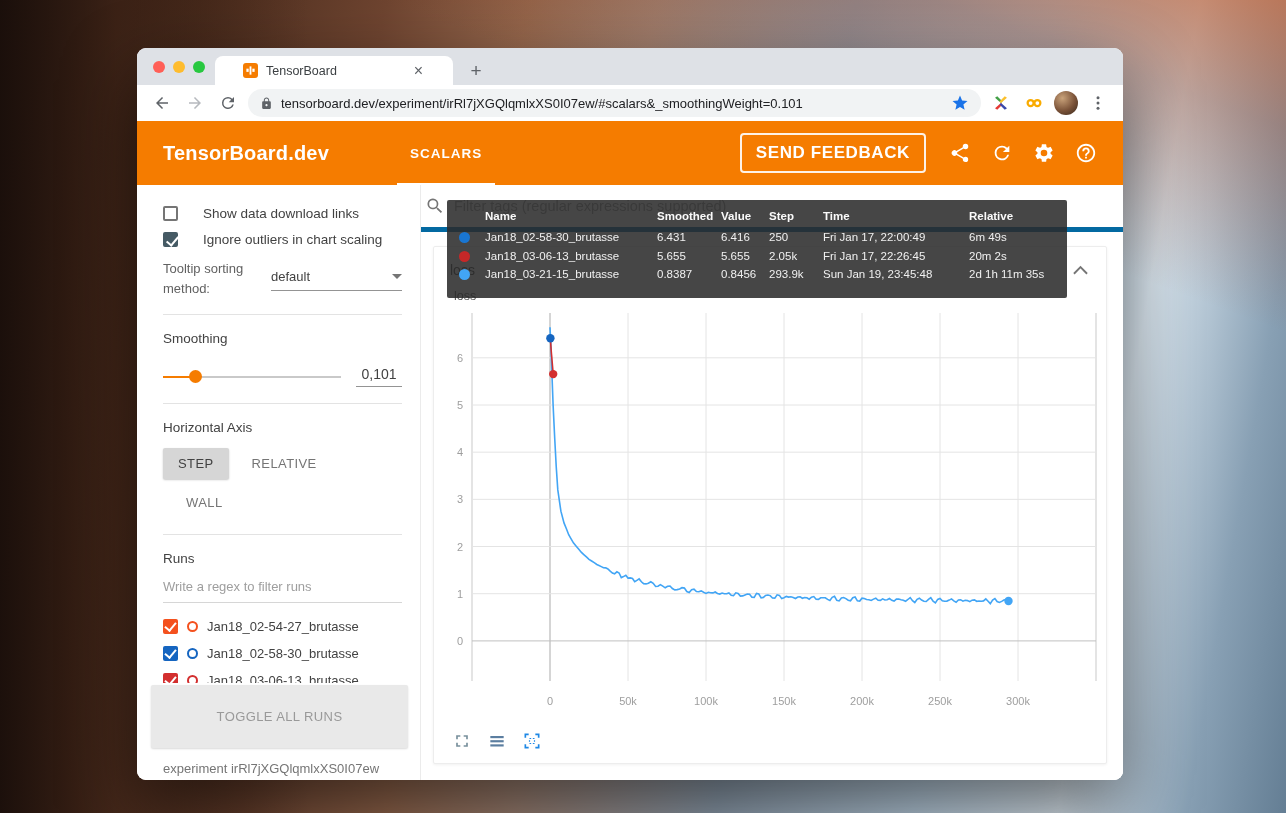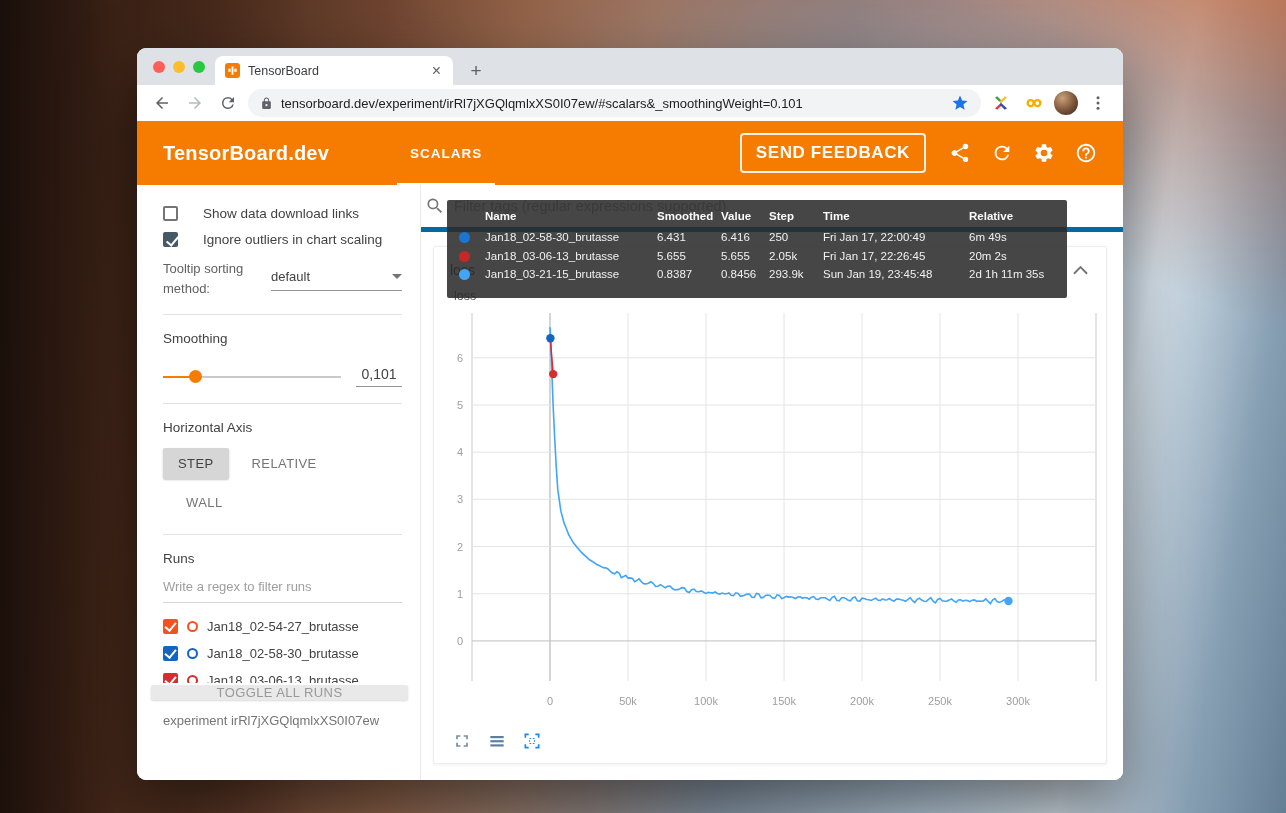--- a/index.html
+++ b/index.html
@@ -14,21 +14,21 @@
   }
 
   .window{position:absolute;left:137px;top:48px;width:986px;height:732px;border-radius:9px;overflow:hidden;
     box-shadow:0 30px 70px rgba(0,0,0,.55);display:flex;flex-direction:column;background:#fff;}
 
   
   .tabstrip{height:37px;background:#dee1e6;display:flex;align-items:flex-end;position:relative;flex:none;}
   .traffic{position:absolute;left:16px;top:13px;display:flex;gap:8px;}
   .tl{width:12px;height:12px;border-radius:50%;display:inline-block;}
   .tl.red{background:#ff5f57;}.tl.yellow{background:#febc2e;}.tl.green{background:#28c840;}
-  .tab{margin-left:78px;width:238px;height:29px;background:#fff;border-radius:8px 8px 0 0;display:flex;align-items:center;padding:0 10px;gap:8px;}
+  .tab{margin-left:78px;width:238px;height:29px;background:#fff;border-radius:8px 8px 0 0;display:flex;align-items:center;padding:0 28px;gap:8px;}
   .favicon{width:15px;height:15px;border-radius:3px;background:#f57c00;flex:none;display:flex;align-items:center;justify-content:center;}
   .favicon svg{width:11px;height:11px;}
   .tab-title{font-size:12.5px;color:#3c4043;flex:1;white-space:nowrap;overflow:hidden;}
   .tab-close{font-size:16px;color:#5f6368;padding:0 2px;line-height:1;}
   .newtab{width:30px;height:29px;display:flex;align-items:center;justify-content:center;font-size:19px;color:#5f6368;margin-left:8px;}
 
   
   .addressbar{height:36px;background:#fff;display:flex;align-items:center;padding:0 12px;gap:7px;flex:none;}
   .navbtn{width:26px;height:26px;display:flex;align-items:center;justify-content:center;flex:none;}
   .navbtn svg{width:18px;height:18px;}
@@ -79,21 +79,21 @@
   .regexinput{display:block;width:100%;border:none;border-bottom:1px solid #d6d6d6;padding:0 0 8px;margin-top:13px;
     font-family:"Liberation Sans",sans-serif;font-size:13px;color:#424242;outline:none;background:transparent;}
   .regexinput::placeholder{color:#9e9e9e;}
   .runlist{margin-top:10px;height:70px;overflow:hidden;}
   .run-row{display:flex;align-items:center;height:27px;gap:9px;white-space:nowrap;}
   .run-checkbox{width:15px;height:15px;border-radius:2px;position:relative;flex:none;}
   .run-checkbox::after{content:'';position:absolute;left:4px;top:0.5px;width:5px;height:9px;border:solid #fff;border-width:0 2px 2px 0;transform:rotate(40deg);}
   .run-ring{width:11px;height:11px;border-radius:50%;border:2px solid;flex:none;}
   .run-label{font-size:13px;color:#424242;overflow:hidden;}
   .togglebtn{margin:2px 0 0 -12px;width:calc(100% + 18px);background:#e9e9e9;color:#999;font-size:13px;letter-spacing:.4px;
-    text-align:center;padding:0 0;border-radius:2px;box-shadow:0 1px 2px rgba(0,0,0,.15);}
+    text-align:center;padding:24px 0;border-radius:2px;box-shadow:0 1px 2px rgba(0,0,0,.15);}
   .expname{margin-top:13px;font-size:13px;color:#757575;white-space:nowrap;overflow:hidden;}
 
   .main{flex:1;position:relative;min-width:0;background:#fff;}
   .filterrow{height:47px;display:flex;align-items:center;padding:0 16px 0 4px;border-bottom:5px solid #0369a1;gap:9px;}
   .searchicon{width:20px;height:20px;flex:none;}
   .filterinput{flex:1;border:none;outline:none;background:transparent;font-family:"Liberation Sans",sans-serif;font-size:14.5px;color:#424242;min-width:0;}
   .filterinput::placeholder{color:#9a9a9a;}
 
   .card{margin:14px 16px 0 12px;border:1px solid #ededed;border-radius:2px;box-shadow:0 1px 3px rgba(0,0,0,.06);padding-bottom:2px;background:#fff;}
   .cardhead{display:flex;align-items:center;justify-content:space-between;padding:14px 18px 6px 16px;}

